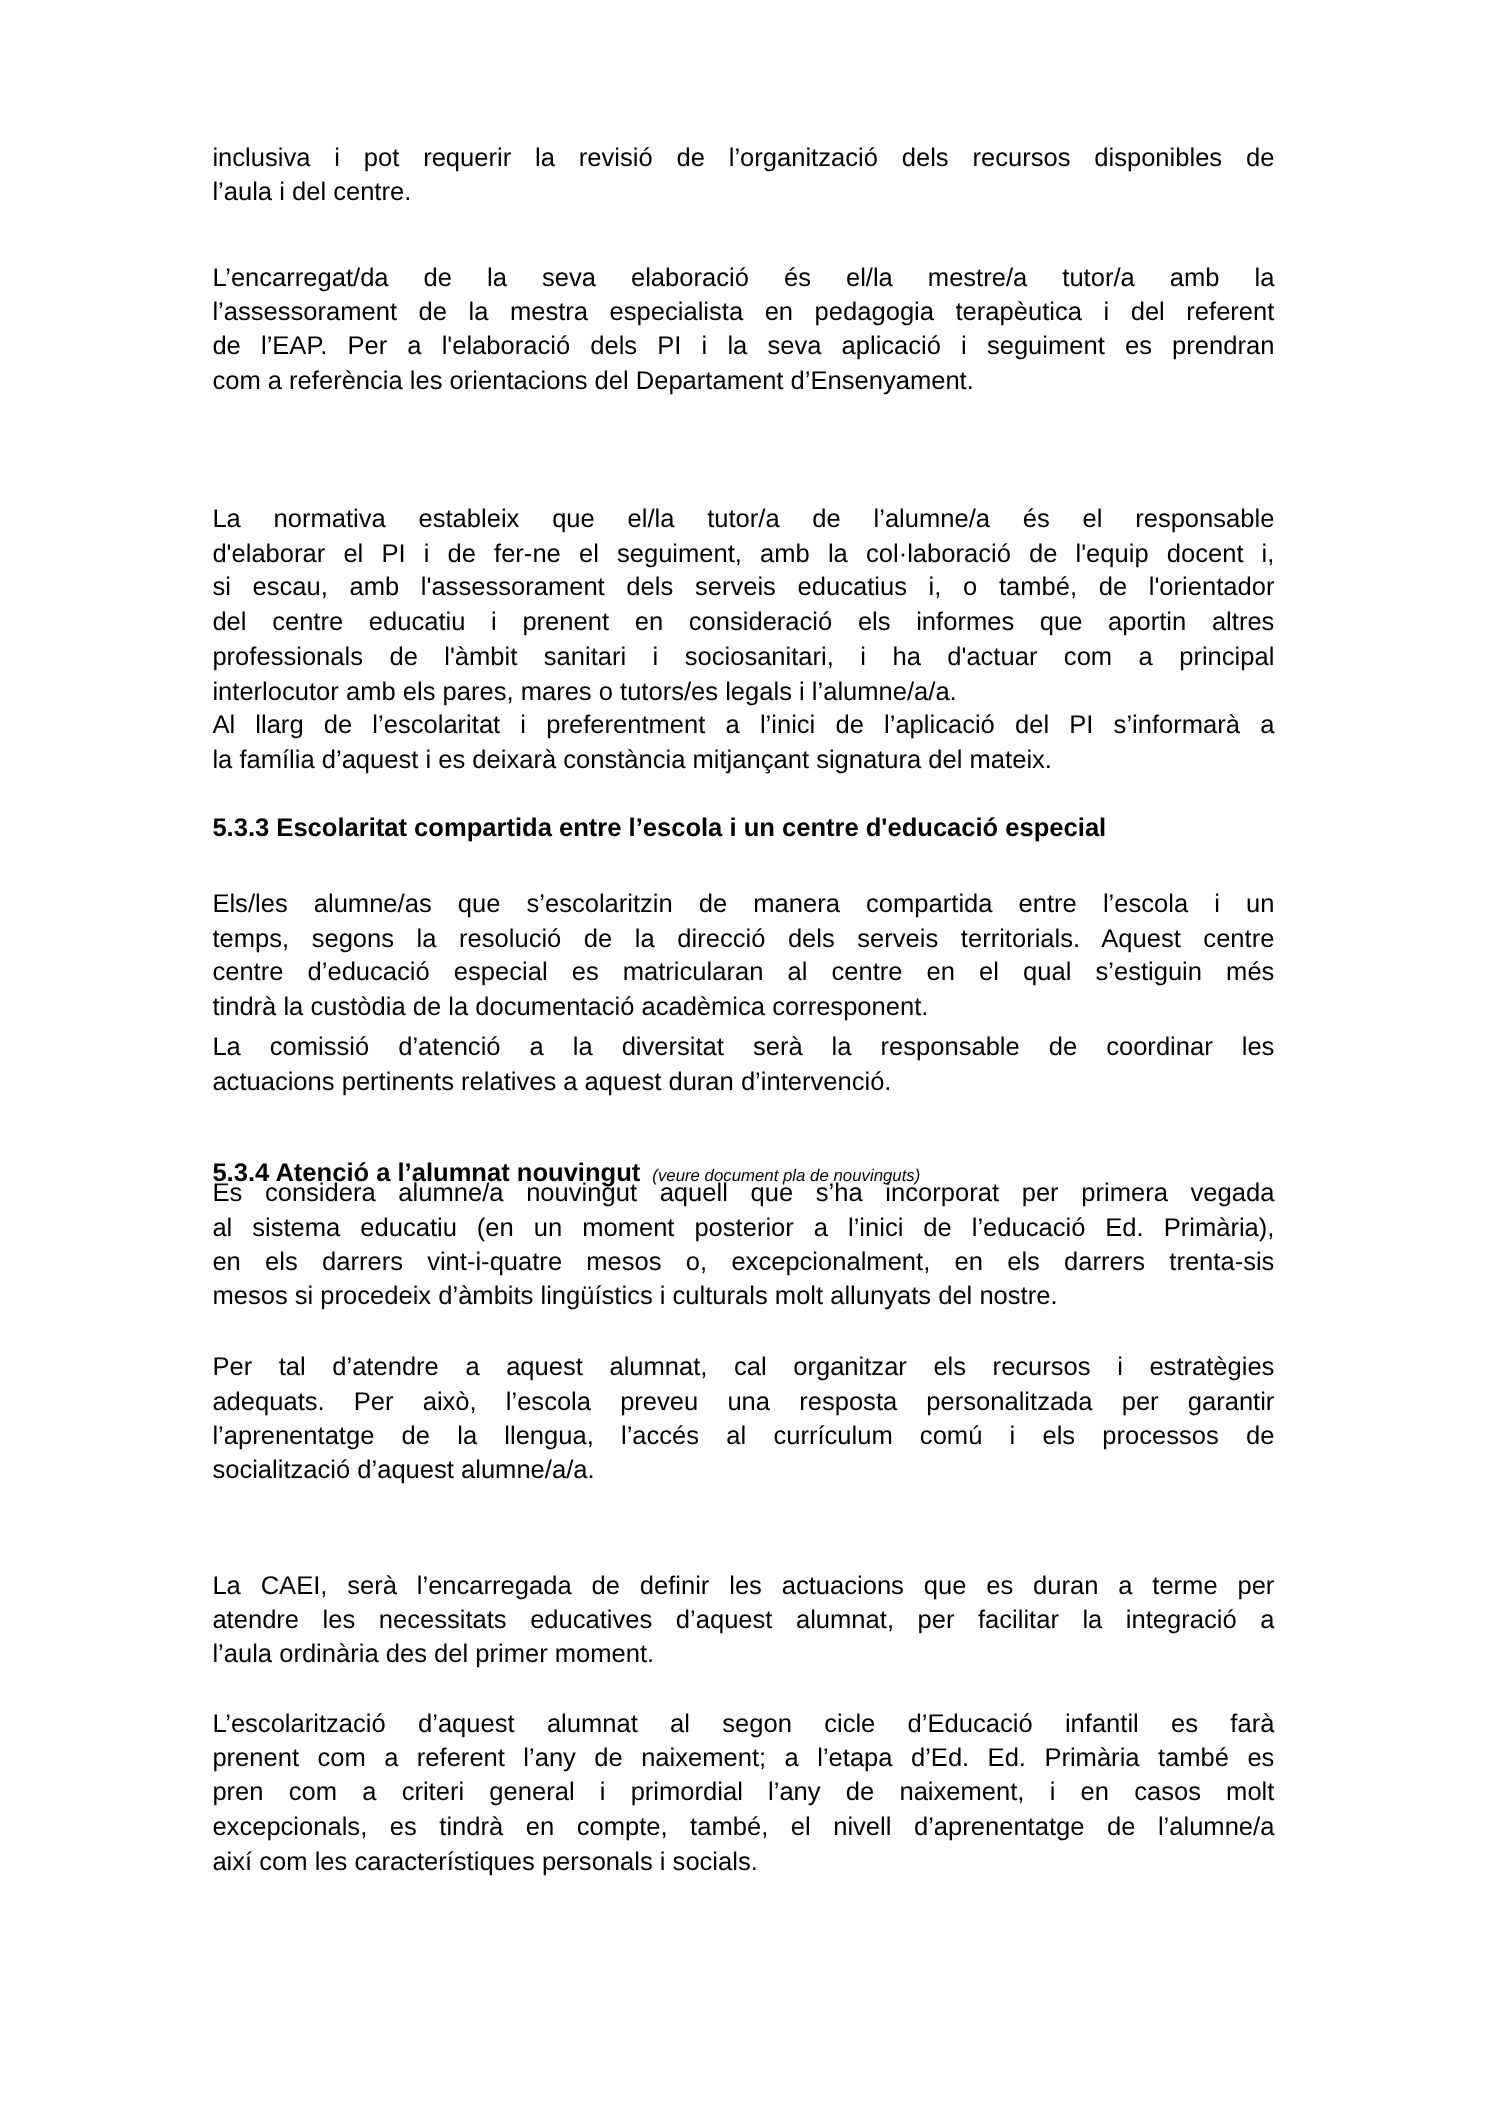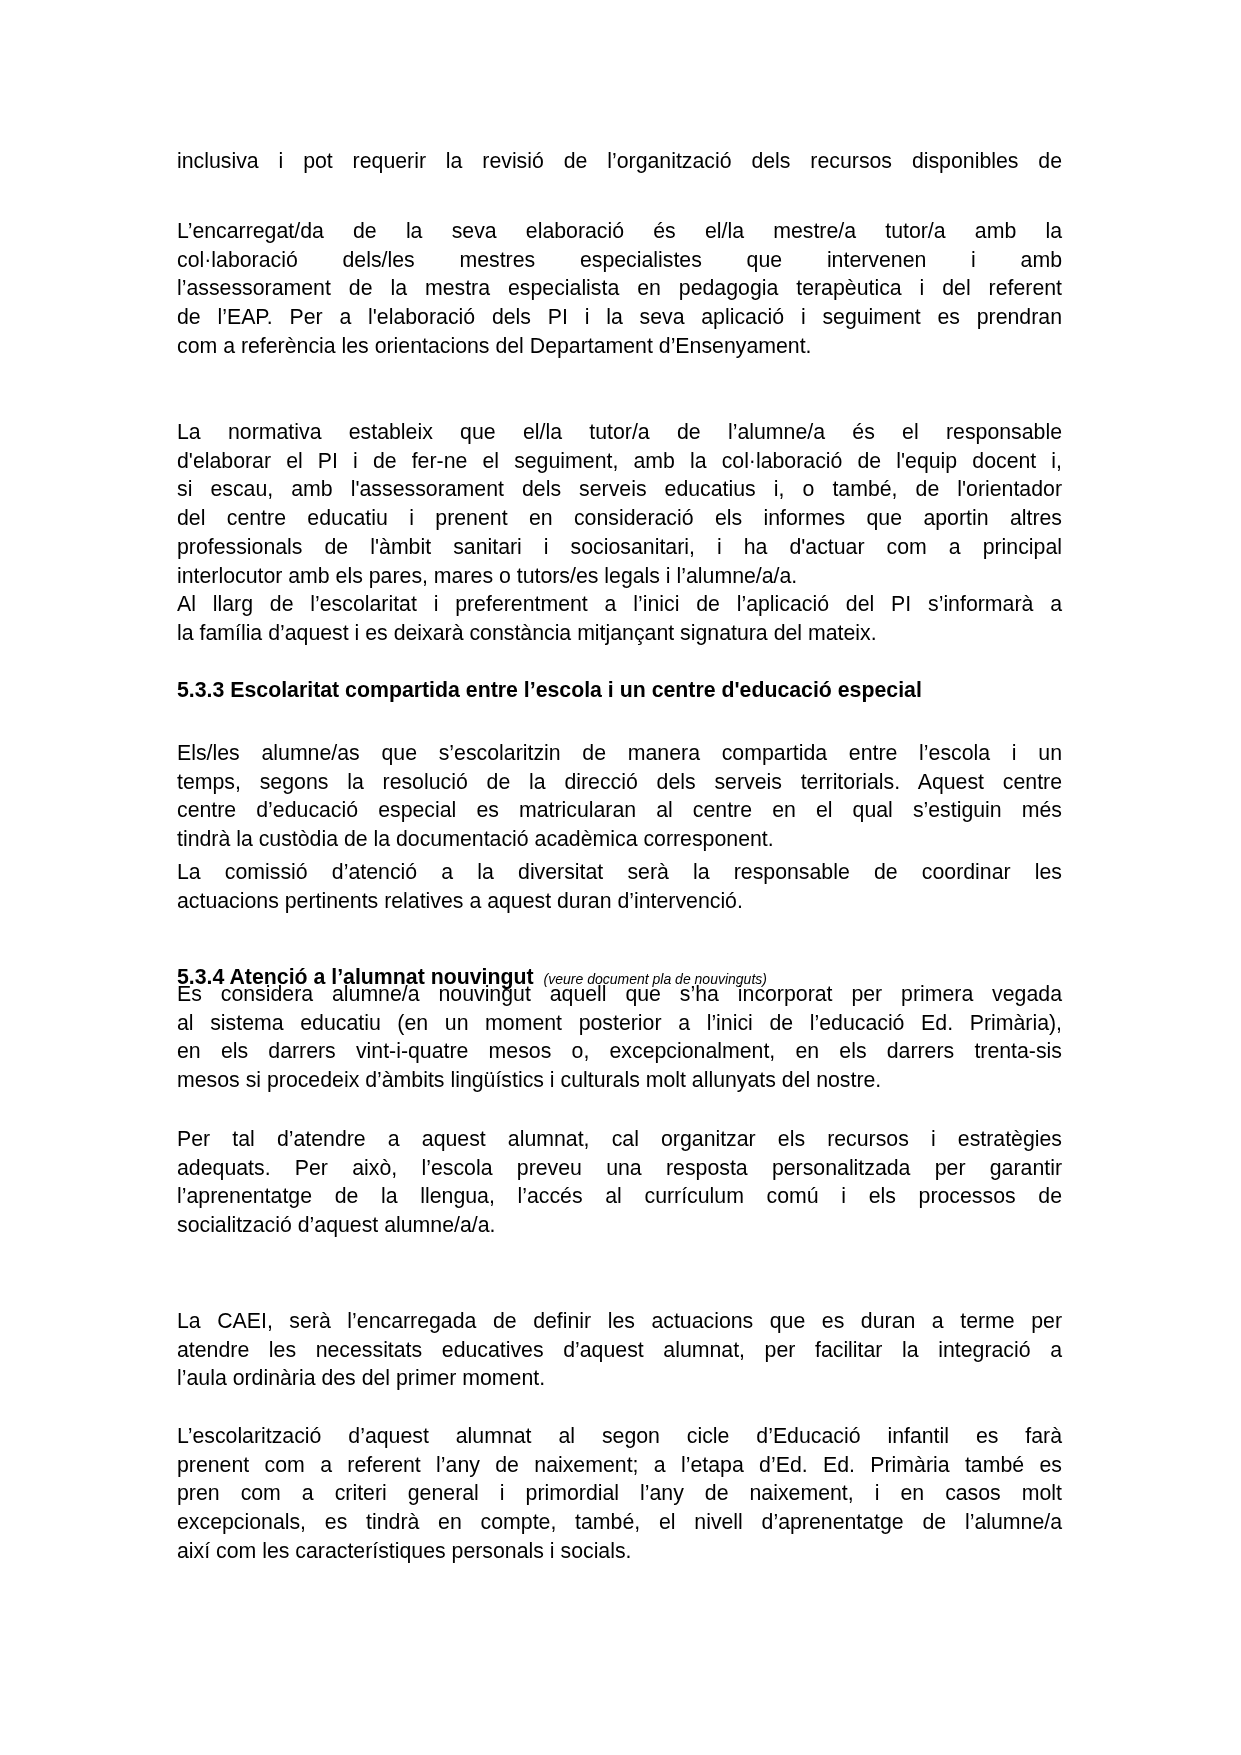--- a/index.html
+++ b/index.html
@@ -54,27 +54,27 @@
       font-style: italic;
       font-size: 14px;
       margin-left: 10px;
     }
   </style>
 </head>
 <body>
 
 <div class="page">
 
-  <div class="block" style="top:147px">
+  <div class="block" style="top:117px">
     <span class="line">inclusiva i pot requerir la revisió de l’organització dels recursos disponibles de</span>
+    <span class="line last">l’aula i del centre.</span>
   </div>
 
   <div class="block" style="top:217px">
     <span class="line">L’encarregat/da de la seva elaboració és el/la mestre/a tutor/a amb la</span>
-    <span class="line">col·laboració dels/les mestres especialistes que intervenen i amb</span>
     <span class="line">l’assessorament de la mestra especialista en pedagogia terapèutica i del referent</span>
     <span class="line">de l’EAP.  Per a l'elaboració dels PI i la seva aplicació i seguiment es prendran</span>
     <span class="line last">com a referència les orientacions del Departament d’Ensenyament.</span>
   </div>
 
   <div class="block" style="top:418px">
     <span class="line">La normativa estableix que el/la tutor/a de l’alumne/a és el responsable</span>
     <span class="line">d'elaborar el PI i de fer-ne el seguiment, amb la col·laboració de l'equip docent i,</span>
     <span class="line">si escau, amb l'assessorament dels serveis educatius i, o també, de l'orientador</span>
     <span class="line">del centre educatiu i prenent en consideració els informes que aportin altres</span>

